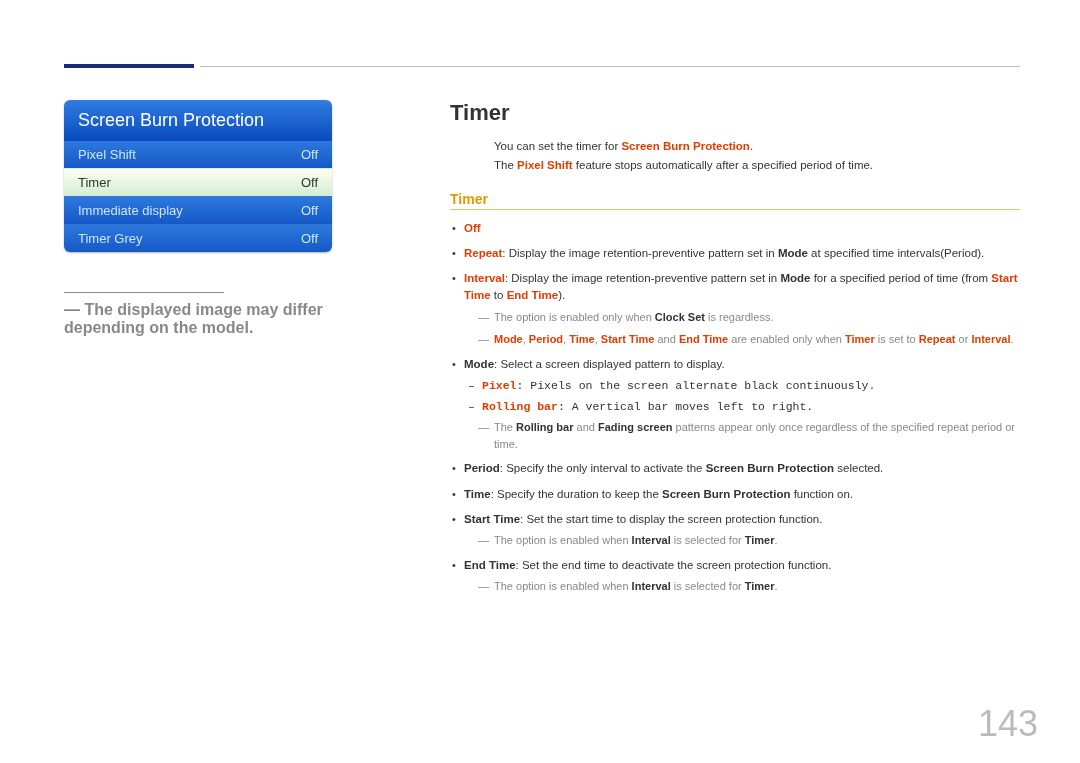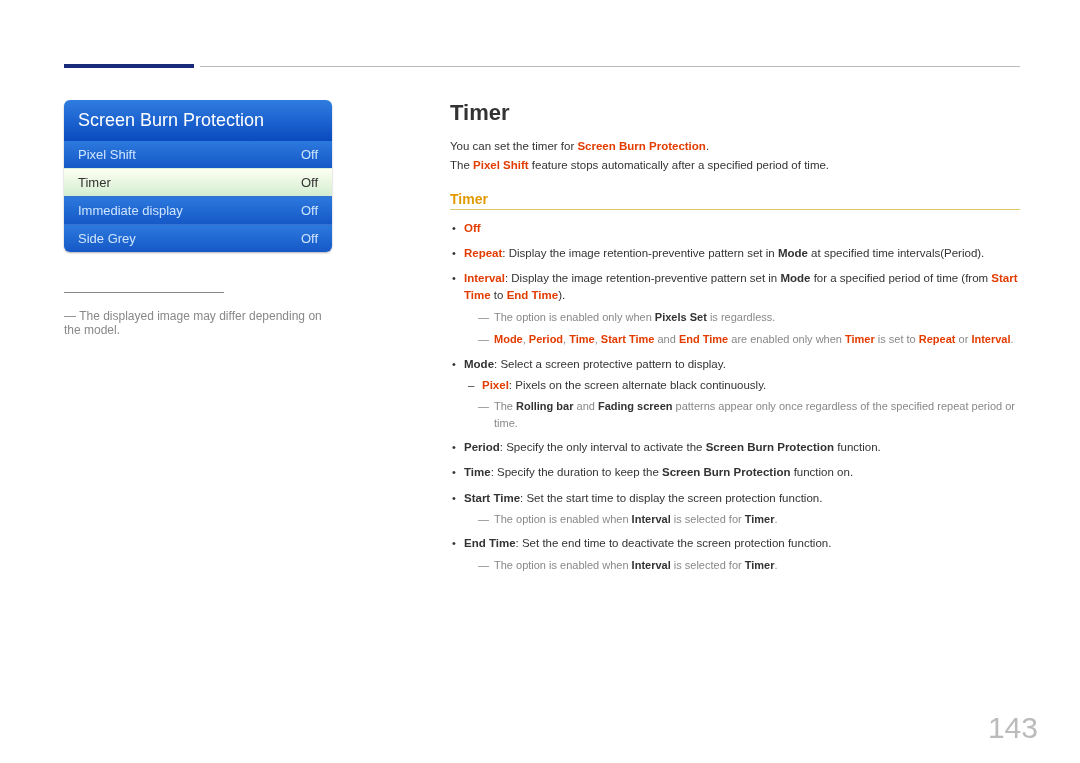--- a/index.html
+++ b/index.html
@@ -59,63 +59,64 @@
     background: linear-gradient(#fdfff0, #d3edd2);
     color: #333;
   }
   .footnote-rule {
     margin-top: 40px;
     width: 160px;
     height: 1px;
     background: #888;
   }
   .footnote {
-    margin-top: 16px;
+    margin-top: 8px;
     color: #888;
-    font-size: 12px;
+    font-size: 16px;
+    font-weight: bold;
   }
   .footnote::before { content: "― "; }
   .right-col {
     position: absolute;
     top: 100px;
     left: 450px;
     right: 60px;
   }
   h2.section {
     font-size: 22px;
     font-weight: 600;
     color: #333;
     margin-bottom: 12px;
   }
-  .para { font-size: 11.5px; line-height: 1.5; margin-bottom: 2px; }
+  .para { font-size: 11.5px; line-height: 1.5; margin-bottom: 2px; margin-left: 44px; }
   .boldred { color: #e23c00; font-weight: 700; }
   .bold { font-weight: 700; color: #333; }
   h3.sub {
     font-size: 14px;
     font-weight: 700;
     color: #e19a00;
     border-bottom: 1px solid #e0c870;
     padding-bottom: 2px;
     margin-top: 16px;
     margin-bottom: 10px;
     width: 100%;
   }
   ul.b1 { list-style: none; padding-left: 14px; }
   ul.b1 > li { position: relative; margin-bottom: 8px; line-height: 1.5; font-size: 11.5px; }
   ul.b1 > li::before { content: "•"; position: absolute; left: -12px; top: 0; color: #333; font-size: 11px; }
-  ul.b2 { list-style: none; padding-left: 18px; margin-top: 4px; }
+  ul.b2 { list-style: none; padding-left: 18px; margin-top: 4px; font-family: Liberation Mono, monospace; }
   ul.b2 > li { position: relative; margin-bottom: 4px; line-height: 1.5; font-size: 11.5px; }
   ul.b2 > li.dash::before { content: "‒"; position: absolute; left: -14px; top: 0; color: #333; }
   .note { color: #888; font-size: 11px; position: relative; padding-left: 16px; margin: 4px 0 6px 14px; line-height: 1.5; }
   .note::before { content: "―"; position: absolute; left: 0; top: 0; color: #888; }
   .pagenum {
     position: absolute;
     bottom: 18px;
     right: 42px;
-    font-size: 30px;
+    font-size: 36px;
     color: #bbb;
     font-weight: 300;
   }
 </style>
 </head>
 <body>
 
 <div class="topbar"></div>
 <div class="top-rule"></div>
 
@@ -128,21 +129,21 @@
     </div>
     <div class="menu-row selected">
       <span>Timer</span>
       <span>Off</span>
     </div>
     <div class="menu-row">
       <span>Immediate display</span>
       <span>Off</span>
     </div>
     <div class="menu-row">
-      <span>Side Grey</span>
+      <span>Timer Grey</span>
       <span>Off</span>
     </div>
   </div>
   <div class="footnote-rule"></div>
   <div class="footnote">The displayed image may differ depending on the model.</div>
 </div>
 
 <div class="right-col">
   <h2 class="section">Timer</h2>
   <p class="para">
@@ -157,39 +158,40 @@
   <ul class="b1">
     <li><span class="boldred">Off</span></li>
 
     <li>
       <span class="boldred">Repeat</span><span>: Display the image retention-preventive pattern set in </span><span class="bold">Mode</span><span> at specified time intervals(Period).</span>
     </li>
 
     <li>
       <span class="boldred">Interval</span><span>: Display the image retention-preventive pattern set in </span><span class="bold">Mode</span><span> for a specified period of time (from </span><span class="boldred">Start Time</span><span> to </span><span class="boldred">End Time</span><span>).</span>
       <div class="note">
-        <span>The option is enabled only when </span><span class="bold">Pixels Set</span><span> is regardless.</span>
+        <span>The option is enabled only when </span><span class="bold">Clock Set</span><span> is regardless.</span>
       </div>
       <div class="note">
         <span class="boldred">Mode</span><span>, </span><span class="boldred">Period</span><span>, </span><span class="boldred">Time</span><span>, </span><span class="boldred">Start Time</span><span> and </span><span class="boldred">End Time</span><span> are enabled only when </span><span class="boldred">Timer</span><span> is set to </span><span class="boldred">Repeat</span><span> or </span><span class="boldred">Interval</span><span>.</span>
       </div>
     </li>
 
     <li>
-      <span class="bold">Mode</span><span>: Select a screen protective pattern to display.</span>
+      <span class="bold">Mode</span><span>: Select a screen displayed pattern to display.</span>
       <ul class="b2">
         <li class="dash"><span class="boldred">Pixel</span><span>: Pixels on the screen alternate black continuously.</span></li>
+        <li class="dash"><span class="boldred">Rolling bar</span><span>: A vertical bar moves left to right.</span></li>
       </ul>
       <div class="note">
         <span>The </span><span class="bold">Rolling bar</span><span> and </span><span class="bold">Fading screen</span><span> patterns appear only once regardless of the specified repeat period or time.</span>
       </div>
     </li>
 
     <li>
-      <span class="bold">Period</span><span>: Specify the only interval to activate the </span><span class="bold">Screen Burn Protection</span><span> function.</span>
+      <span class="bold">Period</span><span>: Specify the only interval to activate the </span><span class="bold">Screen Burn Protection</span><span> selected.</span>
     </li>
 
     <li>
       <span class="bold">Time</span><span>: Specify the duration to keep the </span><span class="bold">Screen Burn Protection</span><span> function on.</span>
     </li>
 
     <li>
       <span class="bold">Start Time</span><span>: Set the start time to display the screen protection function.</span>
       <div class="note">
         <span>The option is enabled when </span><span class="bold">Interval</span><span> is selected for </span><span class="bold">Timer</span><span>.</span>

